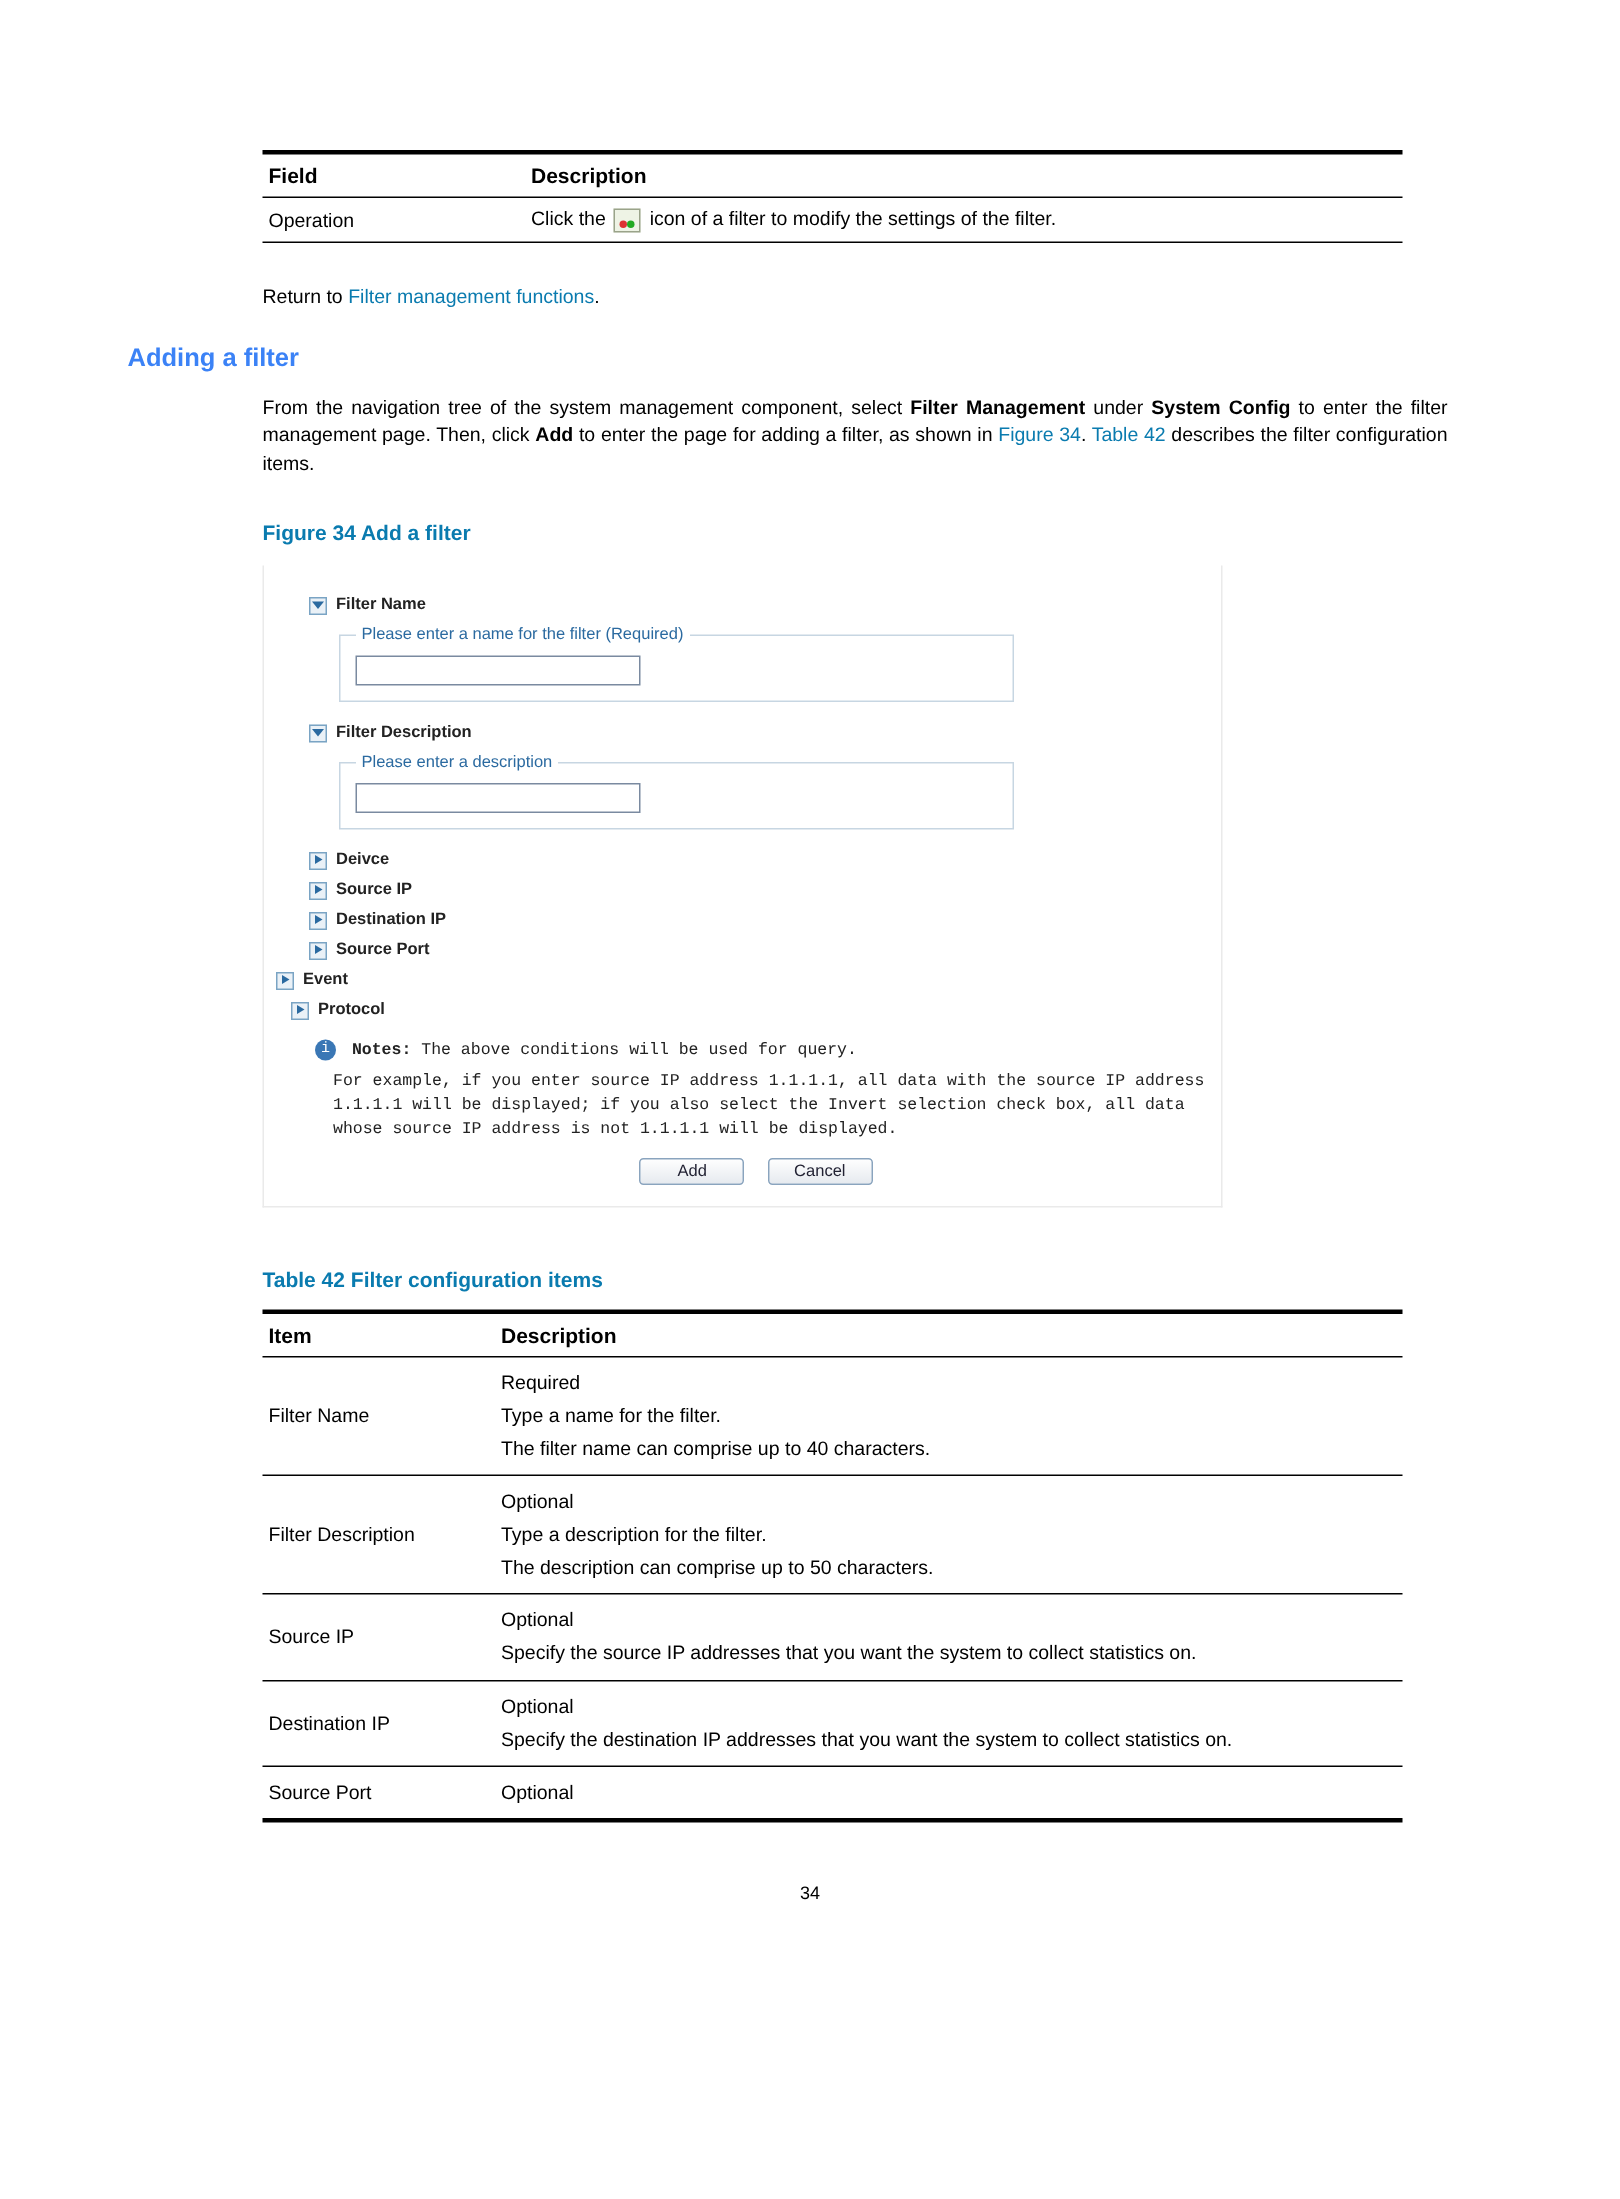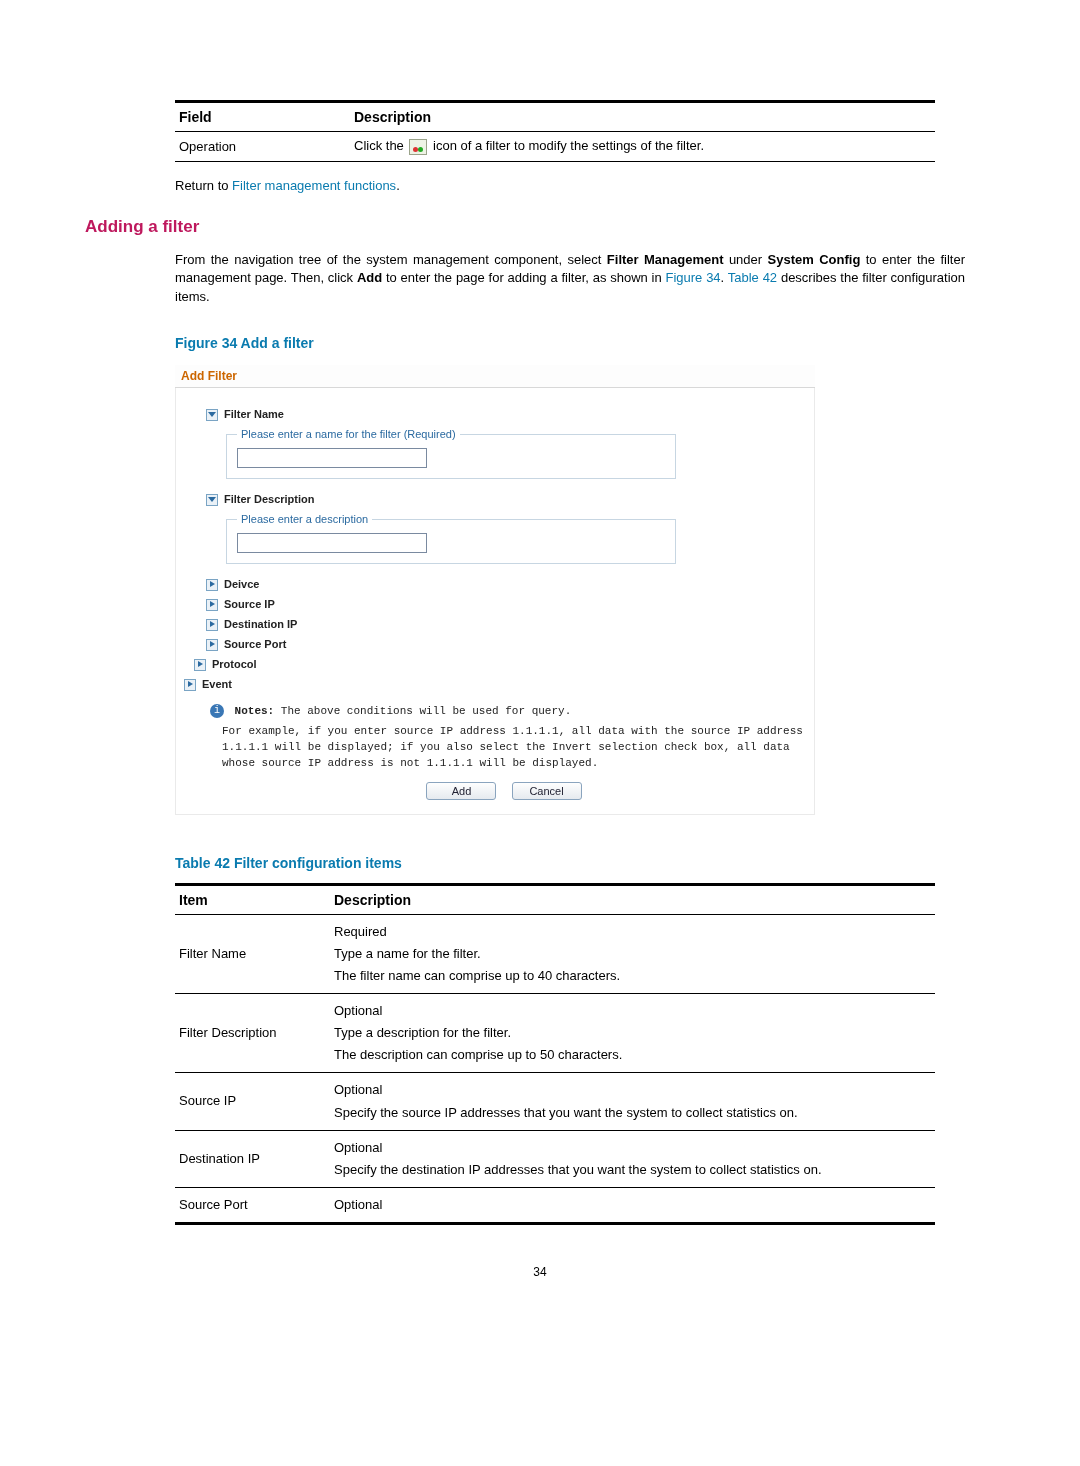--- a/index.html
+++ b/index.html
@@ -45,27 +45,27 @@
     content: "";
     position: absolute;
     width: 5px; height: 5px;
     border-radius: 50%;
   }
   .icon-inline::before { left: 3px; top: 7px; background: #d33; }
   .icon-inline::after  { right: 3px; top: 7px; background: #2a2; }
 
   .return-line {
     margin-left: 60px;
-    margin-top: 16px;
+    margin-top: 28px;
     font-size: 13px;
   }
   .link { color: #0a7baf; }
 
   h2.section {
-    color: #be185d;
+    color: #3b82f6;
     font-size: 17px;
     font-weight: bold;
     margin-top: 24px;
     margin-left: -30px;
   }
 
   .body-p {
     margin-left: 60px;
     margin-top: 14px;
     font-size: 13px;
@@ -246,21 +246,20 @@
 
   <h2 class="section">Adding a filter</h2>
 
   <p class="body-p">
     <span>From the navigation tree of the system management component, select </span><b>Filter Management</b><span> under </span><b>System Config</b><span> to enter the filter management page. Then, click </span><b>Add</b><span> to enter the page for adding a filter, as shown in </span><span class="link">Figure 34</span><span>. </span><span class="link">Table 42</span><span> describes the filter configuration items.</span>
   </p>
 
   <div class="figlabel">Figure 34 Add a filter</div>
 
   <div class="form-box">
-    <div class="form-title">Add Filter</div>
     <div class="form-body">
 
       <div class="exp-row">
         <span class="arrow-icon down"></span>
         <span>Filter Name</span>
       </div>
       <fieldset class="hint">
         <legend>Please enter a name for the filter (Required)</legend>
         <input type="text" value="" style="">
       </fieldset>
@@ -283,27 +282,27 @@
         <span>Source IP</span>
       </div>
       <div class="exp-row">
         <span class="arrow-icon right"></span>
         <span>Destination IP</span>
       </div>
       <div class="exp-row">
         <span class="arrow-icon right"></span>
         <span>Source Port</span>
       </div>
+      <div class="exp-row" style="margin-left:-22px;">
+        <span class="arrow-icon right"></span>
+        <span>Event</span>
+      </div>
       <div class="exp-row" style="margin-left:-12px;">
         <span class="arrow-icon right"></span>
         <span>Protocol</span>
-      </div>
-      <div class="exp-row" style="margin-left:-22px;">
-        <span class="arrow-icon right"></span>
-        <span>Event</span>
       </div>
 
       <div class="notes">
         <span class="info-bullet">i</span>
         <span class="notes-heading">Notes:</span>
         <span>The above conditions will be used for query.</span>
         <div class="notes-example">For example, if you enter source IP address 1.1.1.1, all data with the source IP address 1.1.1.1 will be displayed; if you also select the Invert selection check box, all data whose source IP address is not 1.1.1.1 will be displayed.</div>
       </div>
 
       <div class="btn-row">

